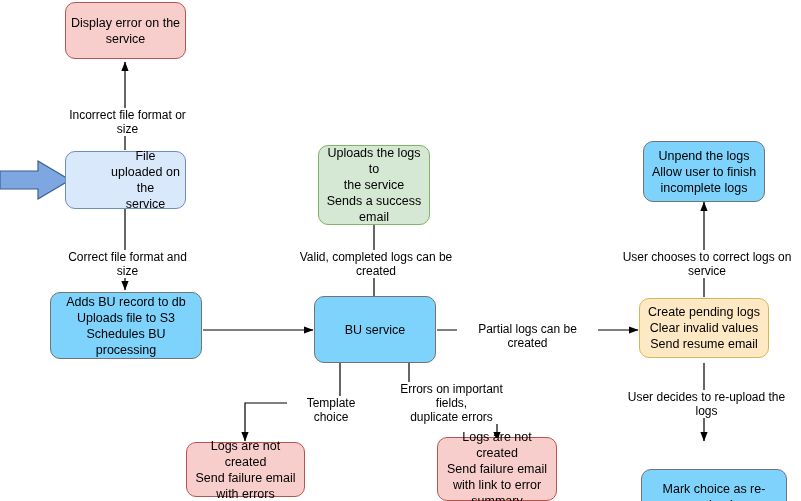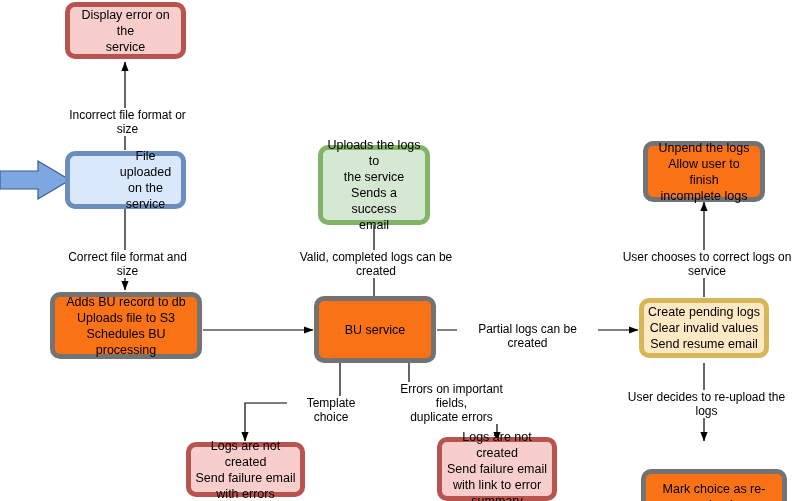--- a/index.html
+++ b/index.html
@@ -13,33 +13,33 @@
   #canvas {
     position: relative;
     width: 801px;
     height: 501px;
     background: #ffffff;
     overflow: hidden;
   }
   .node {
     position: absolute;
     box-sizing: border-box;
-    border: 5px solid #737373;
+    border: 1px solid #737373;
     border-radius: 10px;
     display: flex;
     align-items: center;
     justify-content: center;
     text-align: center;
     font-size: 12.5px;
     line-height: 16px;
     color: #000000;
     white-space: pre-line;
     padding: 2px 4px;
   }
-  .n-white { background: #f97316; }
+  .n-white { background: #7dd3fc; }
   .n-pink  { background: #f8cecc; border-color: #b85450; }
   .n-blue  { background: #dae8fc; border-color: #6c8ebf; }
   .n-green { background: #d5e8d4; border-color: #82b366; }
   .n-amber { background: #ffe9c4; border-color: #d6b656; }
 
   .edge-label {
     position: absolute;
     font-size: 12px;
     line-height: 14px;
     color: #000000;

